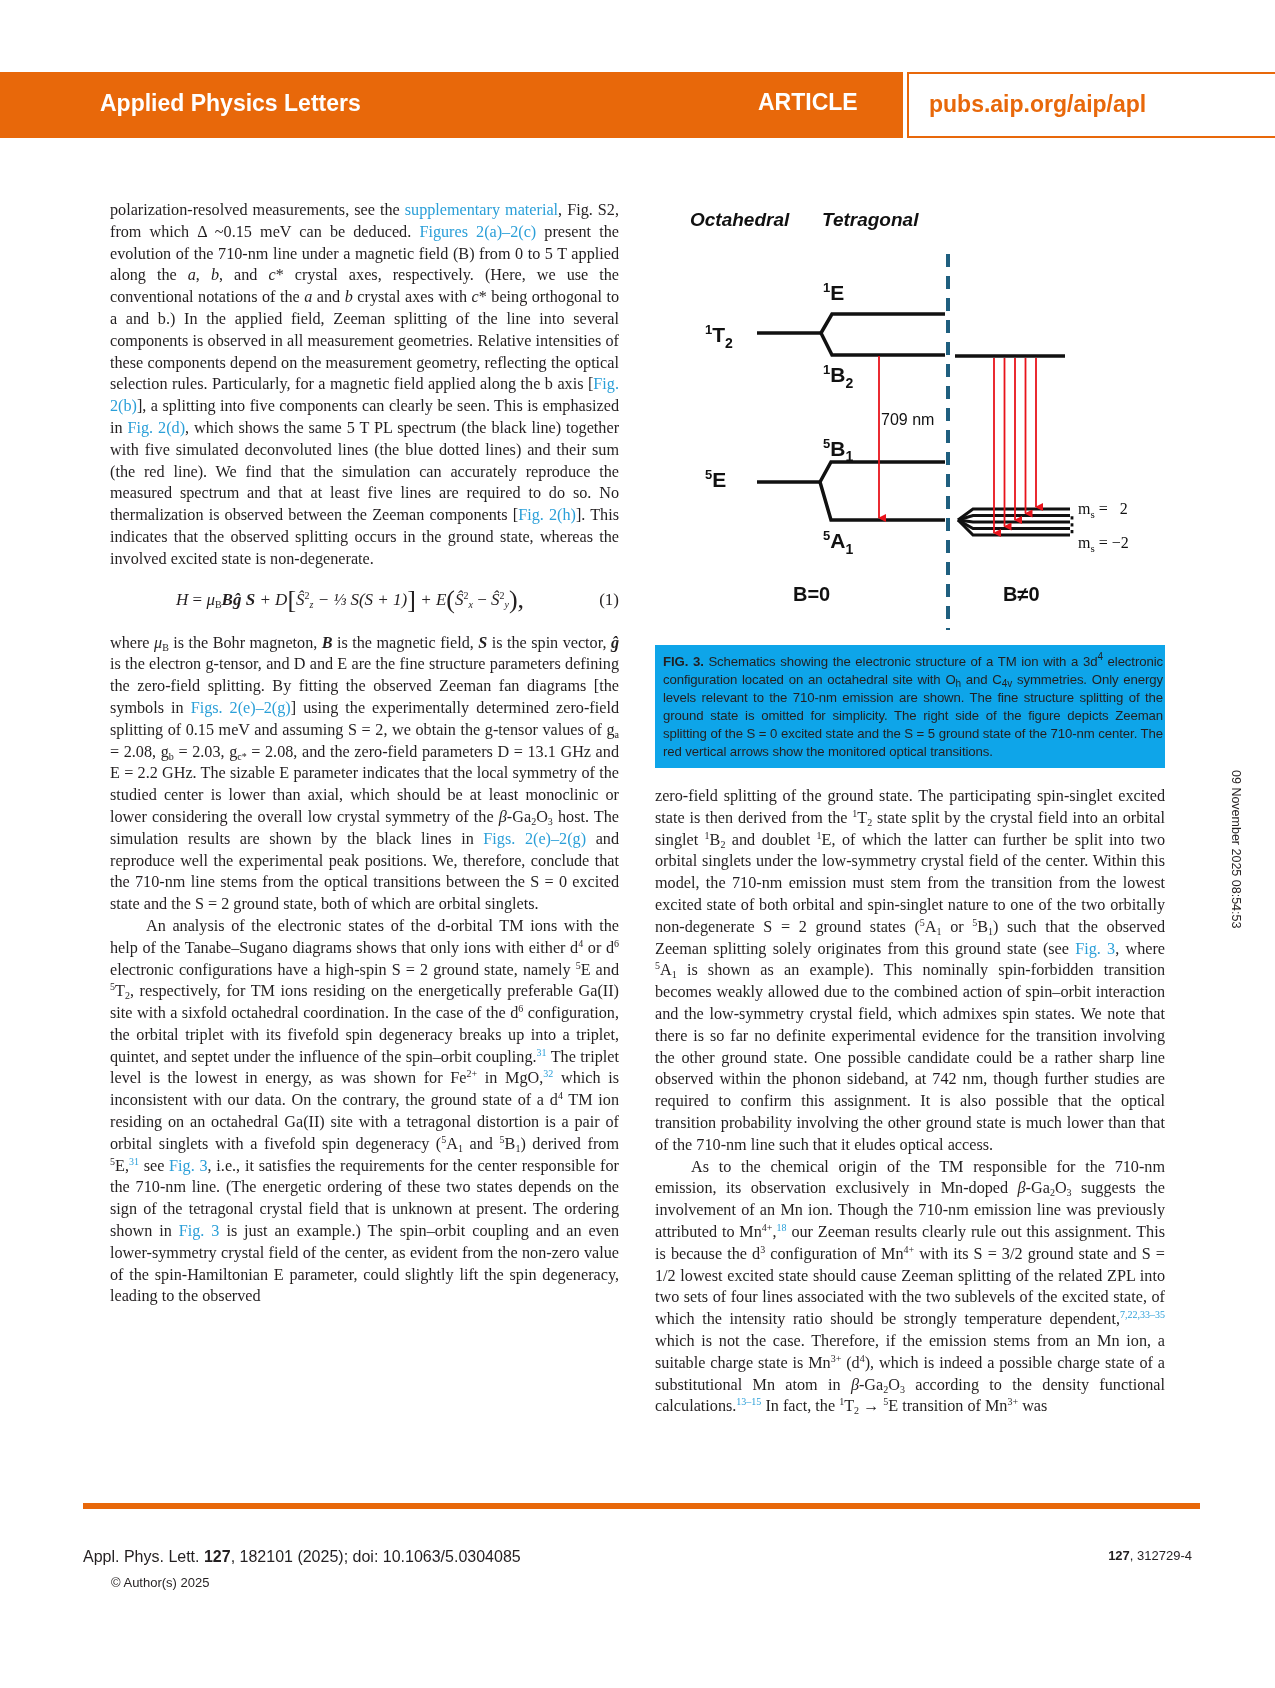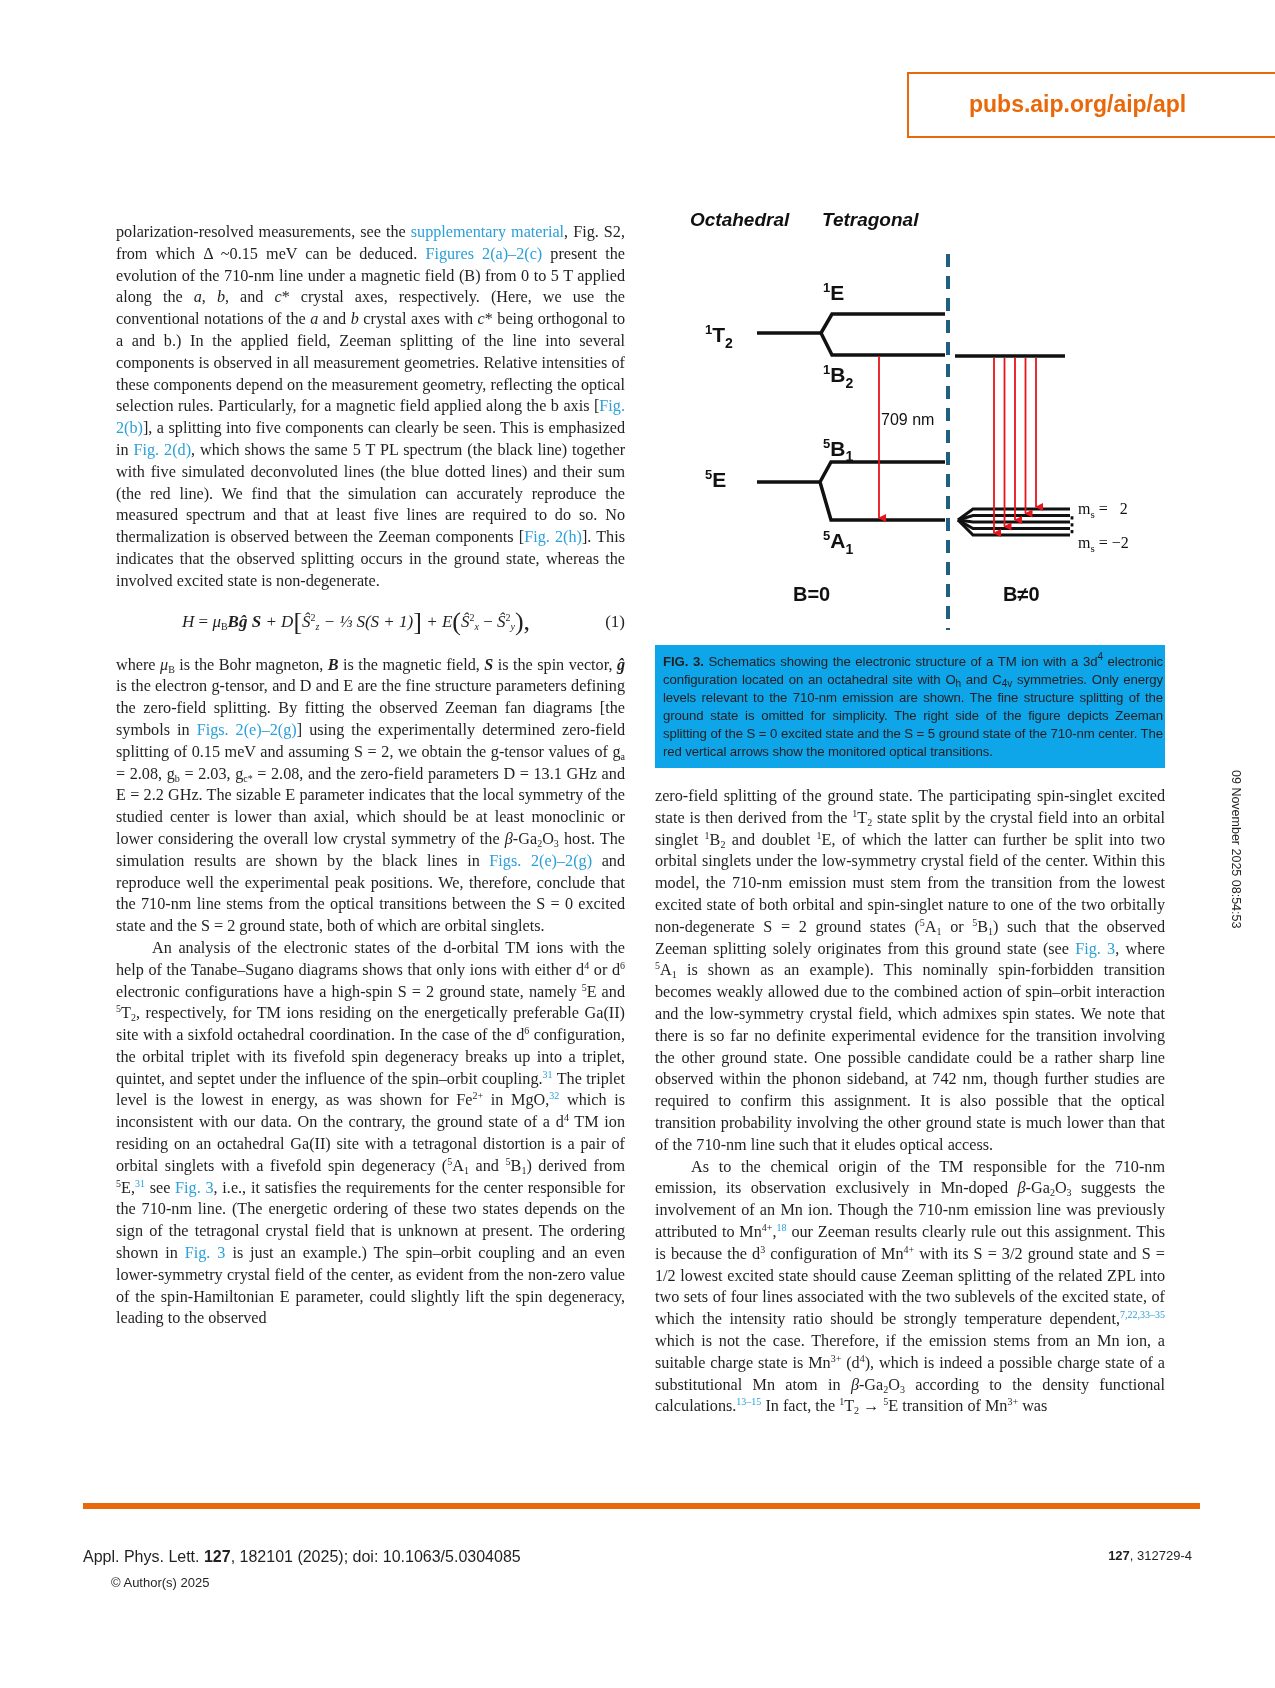--- a/index.html
+++ b/index.html
@@ -2,24 +2,24 @@
 <html><head>
 <meta charset="utf-8">
 <style>
   html, body { margin: 0; padding: 0; background: #ffffff; }
   body { width: 1275px; height: 1688px; position: relative; overflow: hidden; font-family: "Liberation Serif", serif; color: #231f20; }
   .header-bar { position: absolute; left: 0; top: 72px; width: 1275px; height: 66px; }
   .header-orange { position: absolute; left: 0; top: 0; width: 903px; height: 66px; background: #e8680a; }
   .header-journal { position: absolute; left: 100px; top: 18px; font-family: "Liberation Sans", sans-serif; font-weight: bold; font-size: 23px; color: #ffffff; }
   .header-article { position: absolute; left: 758px; top: 17px; font-family: "Liberation Sans", sans-serif; font-weight: bold; font-size: 23px; color: #ffffff; }
   .header-url-box { position: absolute; left: 907px; top: 0; width: 368px; height: 62px; border: 2px solid #e8680a; border-right: none; background: #fff; }
-  .header-url { position: absolute; left: 20px; top: 17px; font-family: "Liberation Sans", sans-serif; font-weight: bold; font-size: 23px; color: #e8680a; margin-left: 40px; }
+  .header-url { position: absolute; left: 20px; top: 17px; font-family: "Liberation Sans", sans-serif; font-weight: bold; font-size: 23px; color: #e8680a; }
 
   .col { position: absolute; font-size: 16.2px; line-height: 21.8px; text-align: justify; }
-  .col-left { left: 110px; top: 222px; width: 509px; margin-left: 6px; }
+  .col-left { left: 110px; top: 200px; width: 509px; }
   .col-right { left: 655px; top: 786px; width: 510px; }
   .col p { margin: 0; }
   .indent { text-indent: 36px; }
   .lnk { color: #2a9fd8; }
   sup { font-size: 10px; line-height: 0; vertical-align: 6px; }
   sub { font-size: 10px; line-height: 0; vertical-align: -3px; }
   sup.lnk { color: #2a9fd8; }
 
   .equation { position: relative; height: 58px; margin: 2px 0 2px 0; font-size: 17px; }
   .eq-body { position: absolute; left: 66px; top: 16px; font-style: italic; white-space: nowrap; }
@@ -34,20 +34,24 @@
   .footer-rule { position: absolute; left: 83px; top: 1503px; width: 1117px; height: 6px; background: #e8680a; }
   .footer-left { position: absolute; left: 83px; top: 1548px; font-family: "Liberation Sans", sans-serif; font-size: 16px; color: #231f20; }
   .footer-copy { position: absolute; left: 83px; top: 1575px; font-family: "Liberation Sans", sans-serif; font-size: 13px; color: #231f20; margin-left: 28px; }
   .footer-right { position: absolute; right: 83px; top: 1548px; font-family: "Liberation Sans", sans-serif; font-size: 13px; color: #231f20; }
   .side-stamp { position: absolute; left: 1243px; top: 770px; transform-origin: left top; transform: rotate(90deg); font-family: "Liberation Sans", sans-serif; font-size: 12.5px; color: #231f20; white-space: nowrap; }
 </style>
 </head>
 <body>
 
 <div class="header-bar">
+  <div class="header-orange">
+    <span class="header-journal">Applied Physics Letters</span>
+    <span class="header-article">ARTICLE</span>
+  </div>
   <div class="header-url-box">
     <span class="header-url">pubs.aip.org/aip/apl</span>
   </div>
 </div>
 
 <div class="col col-left">
   <p><span>polarization-resolved measurements, see the </span><span class="lnk">supplementary material</span><span>, Fig. S2, from which Δ ~0.15 meV can be deduced. </span><span class="lnk">Figures 2(a)–2(c)</span><span> present the evolution of the 710-nm line under a magnetic field (B) from 0 to 5 T applied along the </span><i>a</i><span>, </span><i>b</i><span>, and </span><i>c</i><span>* crystal axes, respectively. (Here, we use the conventional notations of the </span><i>a</i><span> and </span><i>b</i><span> crystal axes with </span><i>c</i><span>* being orthogonal to a and b.) In the applied field, Zeeman splitting of the line into several components is observed in all measurement geometries. Relative intensities of these components depend on the measurement geometry, reflecting the optical selection rules. Particularly, for a magnetic field applied along the b axis [</span><span class="lnk">Fig. 2(b)</span><span>], a splitting into five components can clearly be seen. This is emphasized in </span><span class="lnk">Fig. 2(d)</span><span>, which shows the same 5 T PL spectrum (the black line) together with five simulated deconvoluted lines (the blue dotted lines) and their sum (the red line). We find that the simulation can accurately reproduce the measured spectrum and that at least five lines are required to do so. No thermalization is observed between the Zeeman components [</span><span class="lnk">Fig. 2(h)</span><span>]. This indicates that the observed splitting occurs in the ground state, whereas the involved excited state is non-degenerate.</span></p>
 
   <div class="equation">
     <span class="eq-body"><span>H</span><span style="font-style:normal"> = </span><span>μ</span><sub style="font-style:normal">B</sub><b>Bĝ S</b><span> + D</span><span style="font-style:normal;font-size:26px;vertical-align:-3px">[</span><span>Ŝ</span><sup style="font-style:normal">2</sup><sub>z</sub><span> − ⅓ S(S + 1)</span><span style="font-style:normal;font-size:26px;vertical-align:-3px">]</span><span> + E</span><span style="font-style:normal;font-size:26px;vertical-align:-3px">(</span><span>Ŝ</span><sup style="font-style:normal">2</sup><sub>x</sub><span style="font-style:normal"> − </span><span>Ŝ</span><sup style="font-style:normal">2</sup><sub>y</sub><span style="font-style:normal;font-size:26px;vertical-align:-3px">),</span></span>

